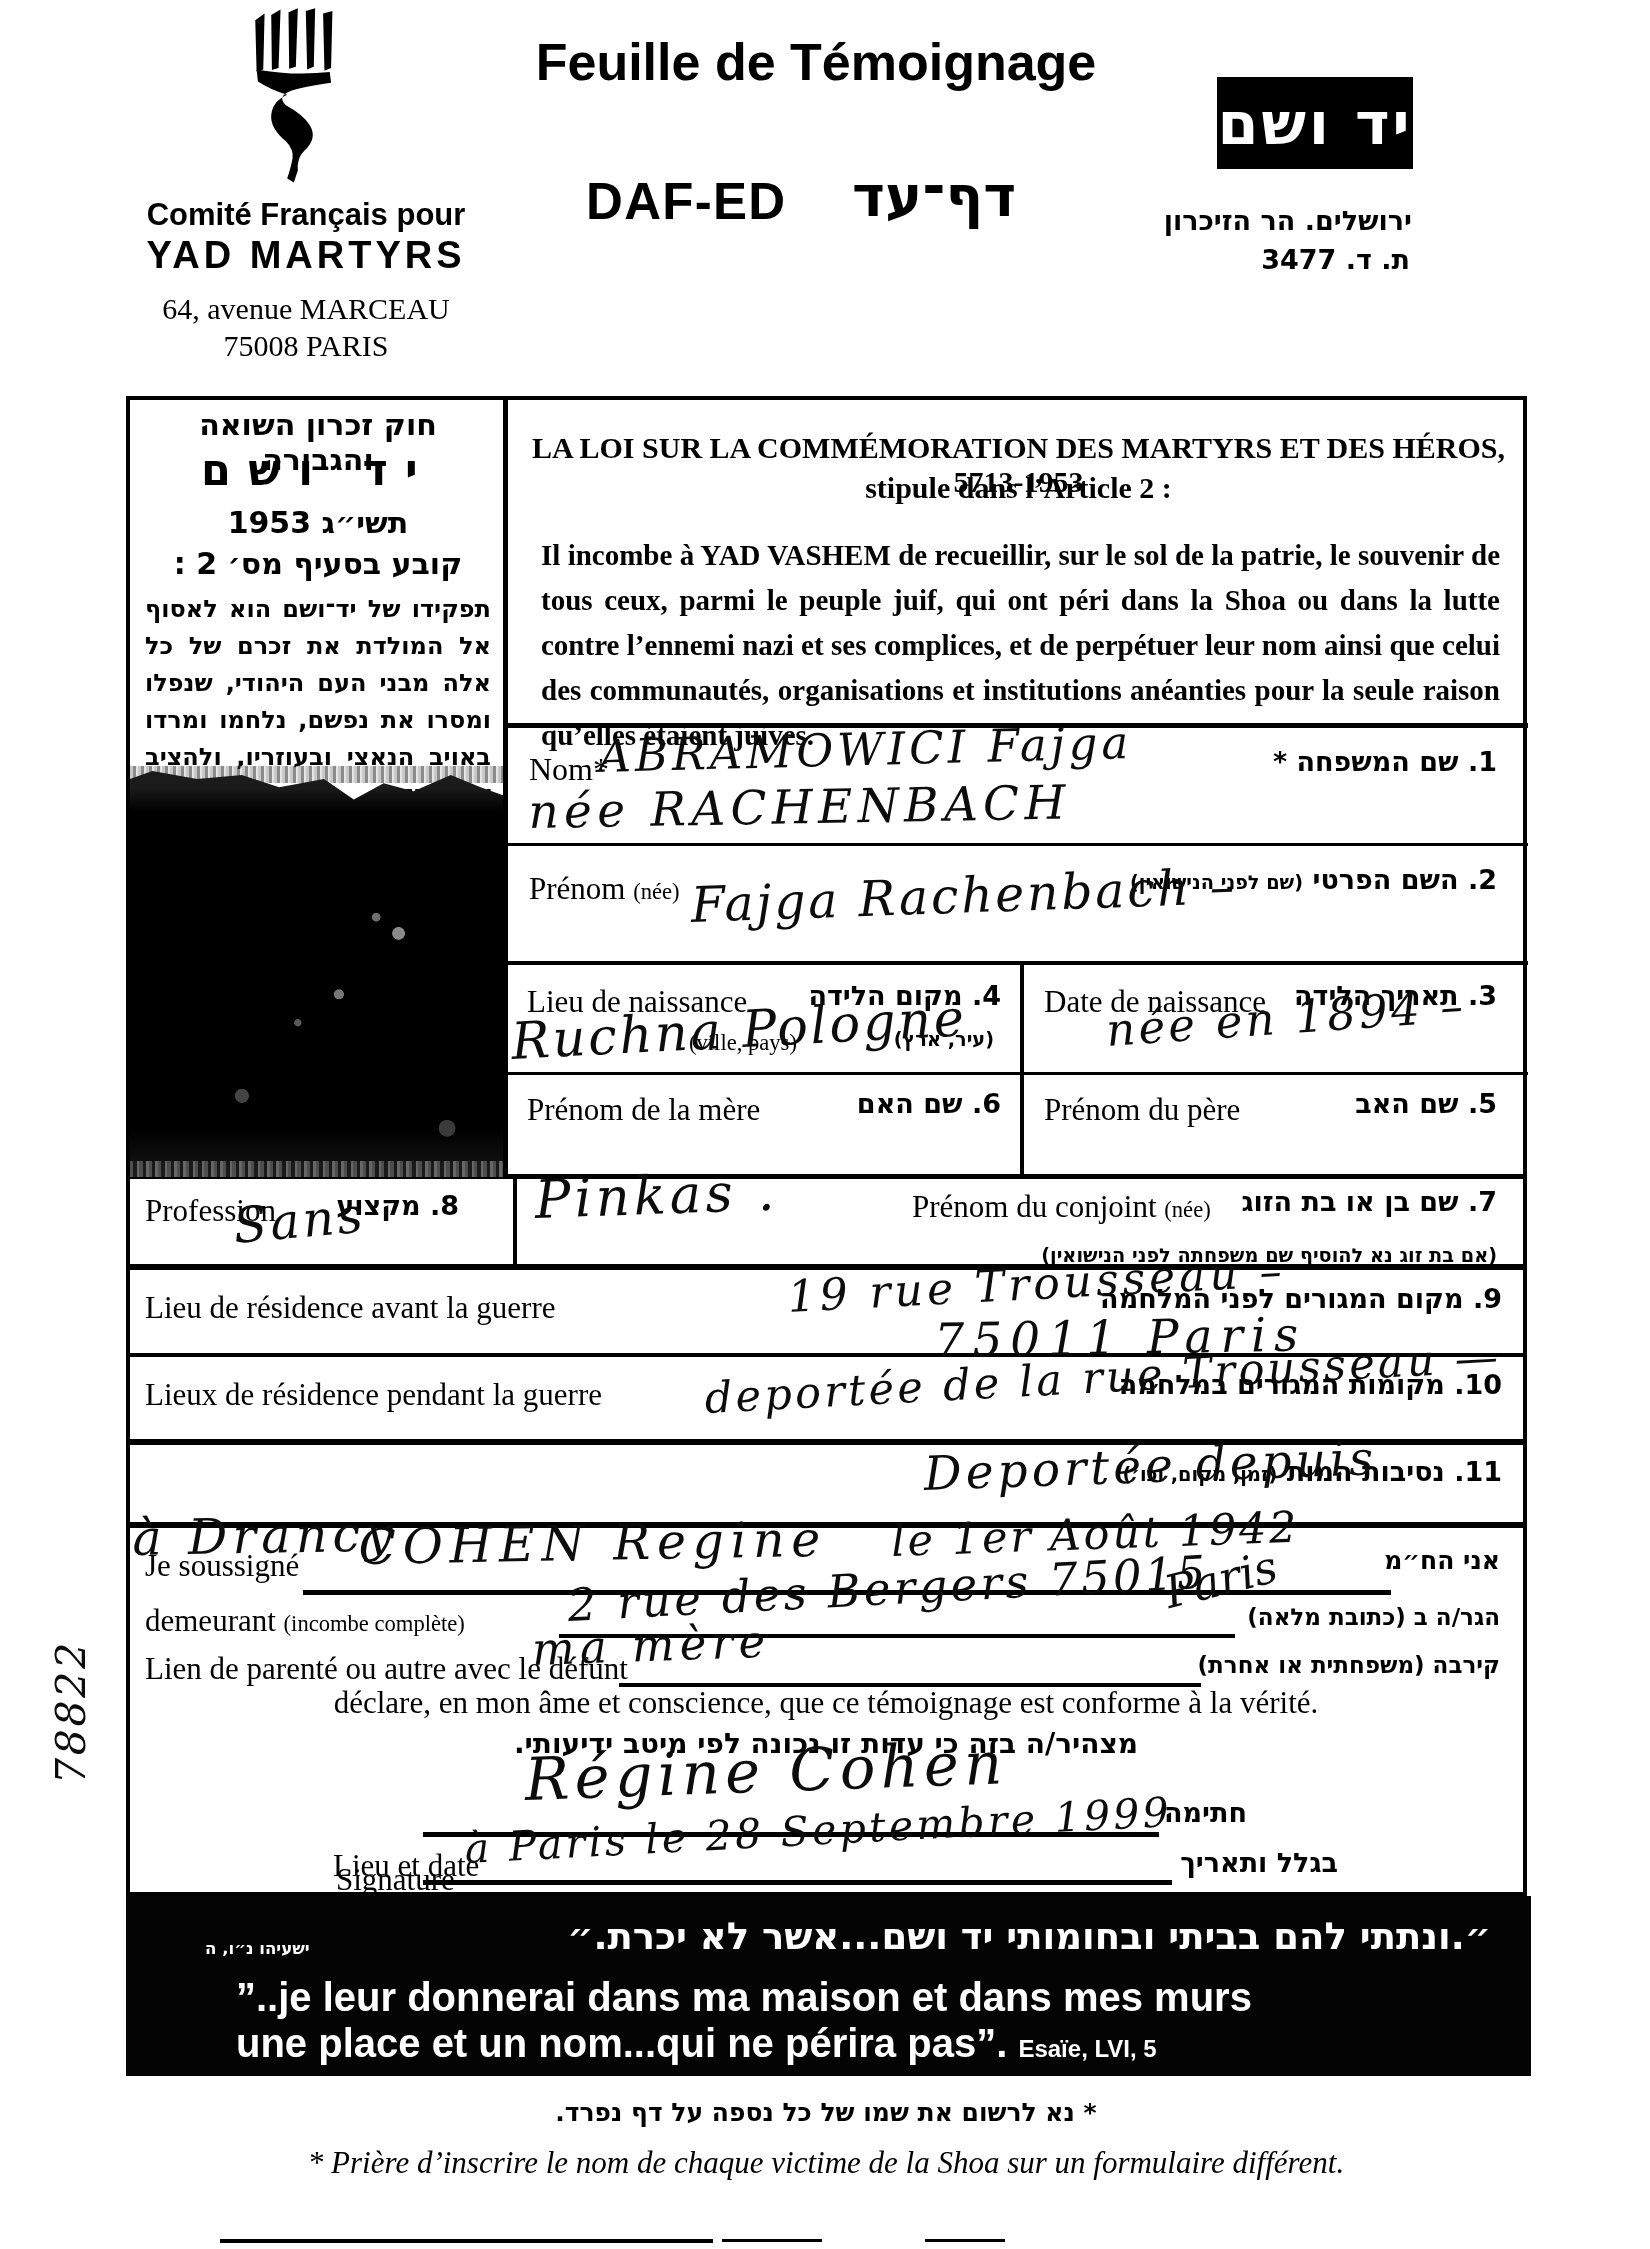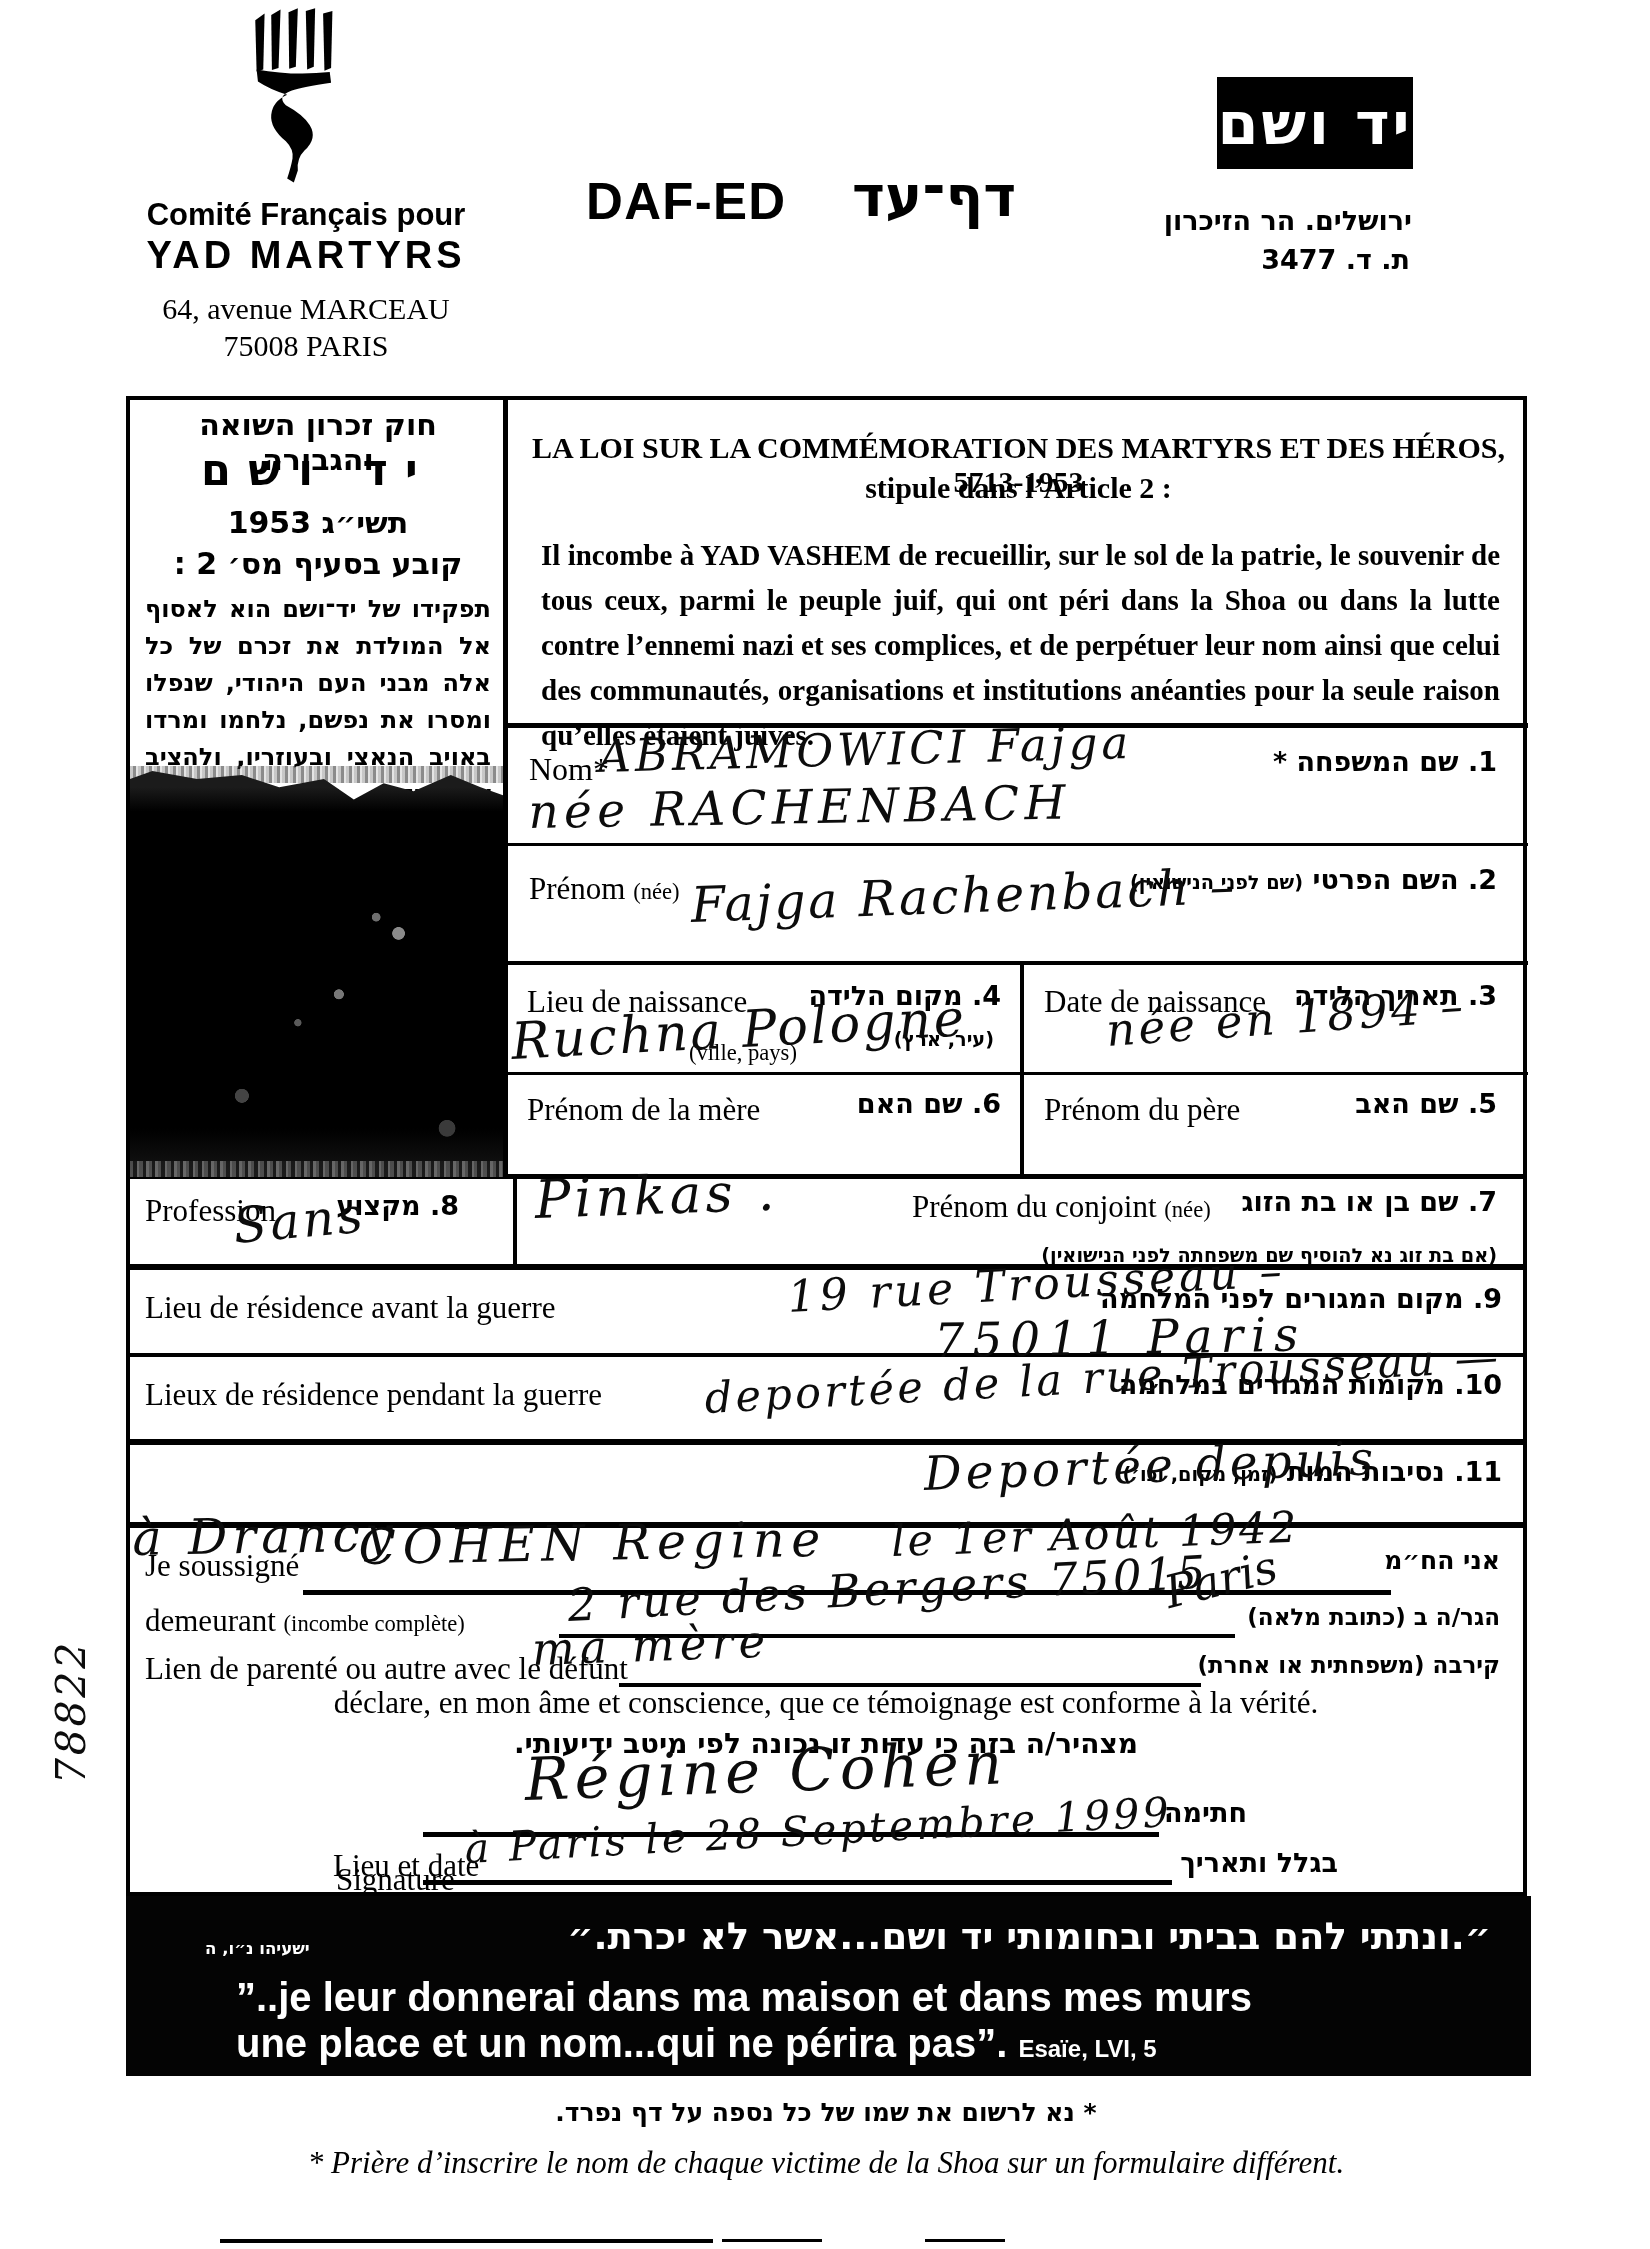--- a/index.html
+++ b/index.html
@@ -4,21 +4,21 @@
 <style>
   html,body{margin:0;padding:0;background:#e8e8e8;}
   .page{position:relative;width:1650px;height:2250px;background:#ffffff;overflow:hidden;
         font-family:"Liberation Serif",serif;color:#000;}
   .abs{position:absolute;}
   .sans{font-family:"Liberation Sans",sans-serif;}
   .dvsans{font-family:"DejaVu Sans",sans-serif;}
   .bold{font-weight:bold;}
   .center{text-align:center;}
   .lbl{position:absolute;font-family:"Liberation Serif",serif;font-size:31px;white-space:nowrap;}
-  .sub{font-size:22.6px;margin-top:10px;}
+  .sub{font-size:22.6px;}
   .helbl{position:absolute;font-family:"DejaVu Sans",sans-serif;font-weight:bold;font-size:27px;
          direction:rtl;white-space:nowrap;text-align:right;}
   .hesub{font-size:19.3px;font-weight:bold;}
   .hw{position:absolute;font-family:"DejaVu Serif",serif;font-style:italic;color:#0c0c0c;
       white-space:nowrap;transform-origin:left bottom;}
   .hl{position:absolute;background:#000;}
   .vl{position:absolute;background:#000;}
   .ul{position:absolute;background:#000;height:3.3px;}
   .formbox{position:absolute;left:126px;top:396px;width:1401px;height:1500px;
            border:4px solid #000;box-sizing:border-box;}
@@ -53,20 +53,21 @@
       <path d="M140 8 L154 4 L152 90 L142 94 Z"></path>
       <path d="M40 92 Q95 102 150 96 L152 112 Q110 118 92 124 Q70 132 84 146 Q110 160 120 176 Q132 196 112 214 Q100 226 102 244 L96 262 L86 256 Q92 238 94 226 Q96 212 84 200 Q60 180 62 160 Q64 140 86 130 Q60 122 42 110 Z"></path>
     </g>
   </svg>
 
   <div class="abs sans bold center" style="left:113px;top:197px;width:386px;font-size:31px;">Comité Français pour</div>
   <div class="abs sans bold center" style="left:113px;top:234px;width:386px;font-size:38px;letter-spacing:4px;">YAD MARTYRS</div>
   <div class="abs center" style="left:113px;top:292px;width:386px;font-size:30px;">64, avenue MARCEAU</div>
   <div class="abs center" style="left:113px;top:329px;width:386px;font-size:30px;">75008 PARIS</div>
 
+  <div class="abs sans bold center" style="left:493px;top:32px;width:646px;font-size:52px;">Feuille de Témoignage</div>
   <div class="abs sans bold" style="left:586px;top:172px;font-size:51px;letter-spacing:1.3px;">DAF-ED</div>
   <div class="abs dvsans bold" style="left:852px;top:164px;font-size:56px;direction:rtl;">דף־עד</div>
 
   <div class="hebox">
     <span class="dvsans bold" style="font-size:59px;letter-spacing:2.7px;">יד ושם</span>
   </div>
   <div class="abs dvsans bold" style="right:238px;top:205px;font-size:27px;direction:rtl;">ירושלים. הר הזיכרון</div>
   <div class="abs dvsans bold" style="right:240px;top:244px;font-size:27px;direction:rtl;">ת. ד. 3477</div>
 
   <div class="formbox"></div>

